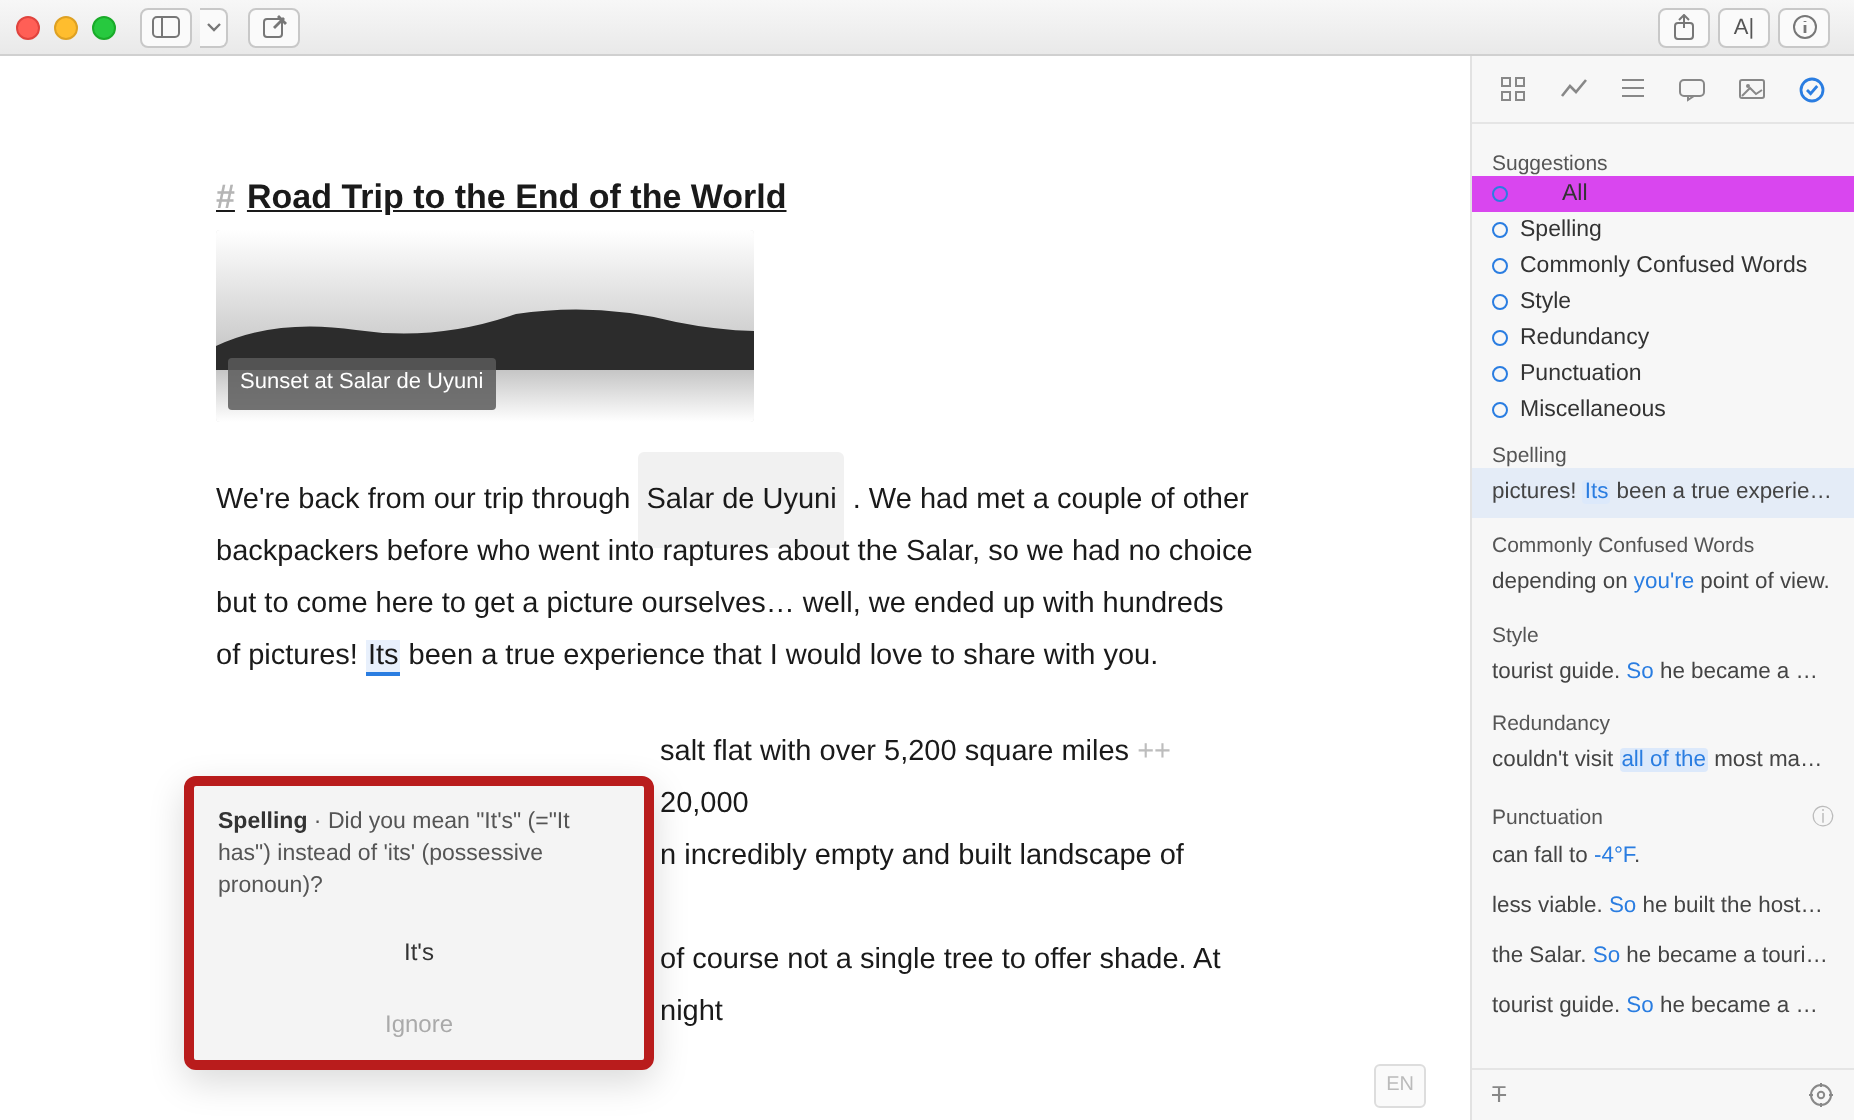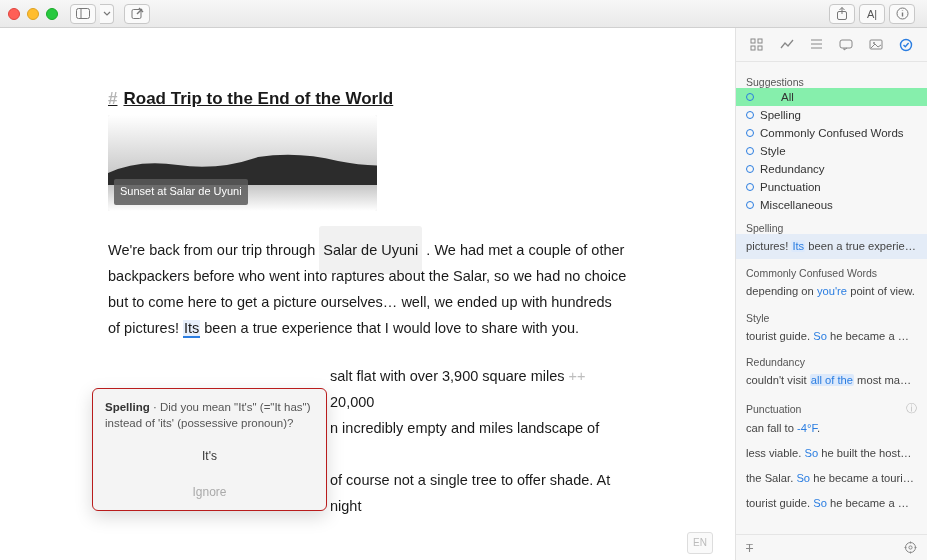--- a/index.html
+++ b/index.html
@@ -28,36 +28,36 @@
   .sky { position:absolute; inset:0; background:linear-gradient(#fff,#cfcfcf 55%,#bfbfbf 70%,#fff 100%); }
   .mountain { position:absolute; left:0; right:0; bottom:26px; height:34px; }
   .caption { position:absolute; left:6px; bottom:6px; background:rgba(90,90,90,0.85); color:#fff; font-size:11px; padding:3px 6px; border-radius:2px; }
   .para { margin-bottom: 22px; }
   .pill { background:#f1f1f1; border-radius:3px; padding:16px 4px; }
   .flag-its { border-bottom:2px solid #2a7de1; background:#e8f0fc; padding:0 1px; }
   .dimmer { color:#bdbdbd; }
   .lang-chip { position:absolute; right:22px; bottom:6px; border:1px solid #ddd; border-radius:3px; font-size:10px; color:#bbb; padding:1px 5px; background:#fafafa; }
 
   
-  .popover { position:absolute; left:92px; top:360px; width:235px; background:#f4f4f4; border:1px solid #b91c1c; border-radius:6px; box-shadow:0 6px 18px rgba(0,0,0,0.15); font-size:11.5px; color:#555; }
+  .popover { position:absolute; left:92px; top:360px; width:235px; background:#f4f4f4; border:5px solid #b91c1c; border-radius:6px; box-shadow:0 6px 18px rgba(0,0,0,0.15); font-size:11.5px; color:#555; }
   .pop-head { padding:10px 12px 8px 12px; line-height:1.4; }
   .pop-head b { color:#333; }
   .pop-opt { text-align:center; padding:7px 0; font-size:12px; color:#333; }
   .pop-opt.dim { color:#aaa; }
 
   
   .sidebar { width:192px; background:#f7f7f7; border-left:1px solid #e2e2e2; display:flex; flex-direction:column; font-size:11.5px; color:#555; }
   .side-tabs { height:34px; display:flex; align-items:center; justify-content:space-around; border-bottom:1px solid #e5e5e5; padding:0 6px; }
   .side-tab { width:18px; height:18px; display:flex; align-items:center; justify-content:center; color:#888; border-radius:3px; }
   .side-tab.active { color:#2a7de1; }
   .side-body { flex:1; overflow:hidden; padding: 6px 0 0 0; }
   .sec-title { font-size:10.5px; font-weight:400; color:#555; padding:8px 10px 0 10px; display:flex; align-items:center; justify-content:space-between; }
   .sec-title .info { color:#bbb; font-size:11px; }
   .filter { padding:3px 10px; font-size:11.5px; color:#333; display:flex; align-items:center; gap:6px; cursor:default; white-space:nowrap; overflow:hidden; text-overflow:ellipsis; }
-  .filter.sel { background:#86efac;gap:27px; }
+  .filter.sel { background:#d946ef;gap:27px; }
   .ring { width:8px; height:8px; border:1.5px solid #2a7de1; border-radius:50%; flex-shrink:0; }
   .issue { padding:4px 10px; font-size:11.2px; color:#444; white-space:nowrap; overflow:hidden; text-overflow:ellipsis; line-height:1.5; }
   .issue.sel { background:#e4ecf7; }
   .hl-b { color:#2a7de1; }
   .hl-bg { background:#dce9fb; color:#2a7de1; padding:0 1px; border-radius:2px; }
   .side-foot { height:26px; border-top:1px solid #e5e5e5; display:flex; align-items:center; justify-content:space-between; padding:0 10px; color:#888; }
 
   svg { display:block; }
 </style>
 </head>
@@ -121,22 +121,22 @@
           <path d="M0,34 L0,22 Q30,8 70,14 Q110,20 150,6 Q190,0 230,10 Q260,16 285,14 L285,34 Z" fill="#2c2c2c"></path>
         </svg>
       <div class="caption">Sunset at Salar de Uyuni</div>
     </div>
 
     <p class="para">
       <span>We're back from our trip through </span><span class="pill">Salar de Uyuni</span><span> . We had met a couple of other backpackers before who went into raptures about the Salar, so we had no choice but to come here to get a picture ourselves… well, we ended up with hundreds of pictures! </span><span class="flag-its">Its</span><span> been a true experience that I would love to share with you.</span>
     </p>
 
     <p class="para" style="padding-left:222px;">
-      <span>salt flat with over 3,900 square miles </span><span class="dimmer">++</span><span> 20,000</span><br>
-      <span>n incredibly empty and miles landscape of</span><br>
+      <span>salt flat with over 5,200 square miles </span><span class="dimmer">++</span><span> 20,000</span><br>
+      <span>n incredibly empty and built landscape of</span><br>
       <br>
       <span>of course not a single tree to offer shade. At night</span>
     </p>
 
     <div class="lang-chip">EN</div>
 
     <div class="popover">
       <div class="pop-head">
         <b>Spelling</b><span> · Did you mean "It's" (="It has") instead of 'its' (possessive pronoun)?</span>
       </div>

